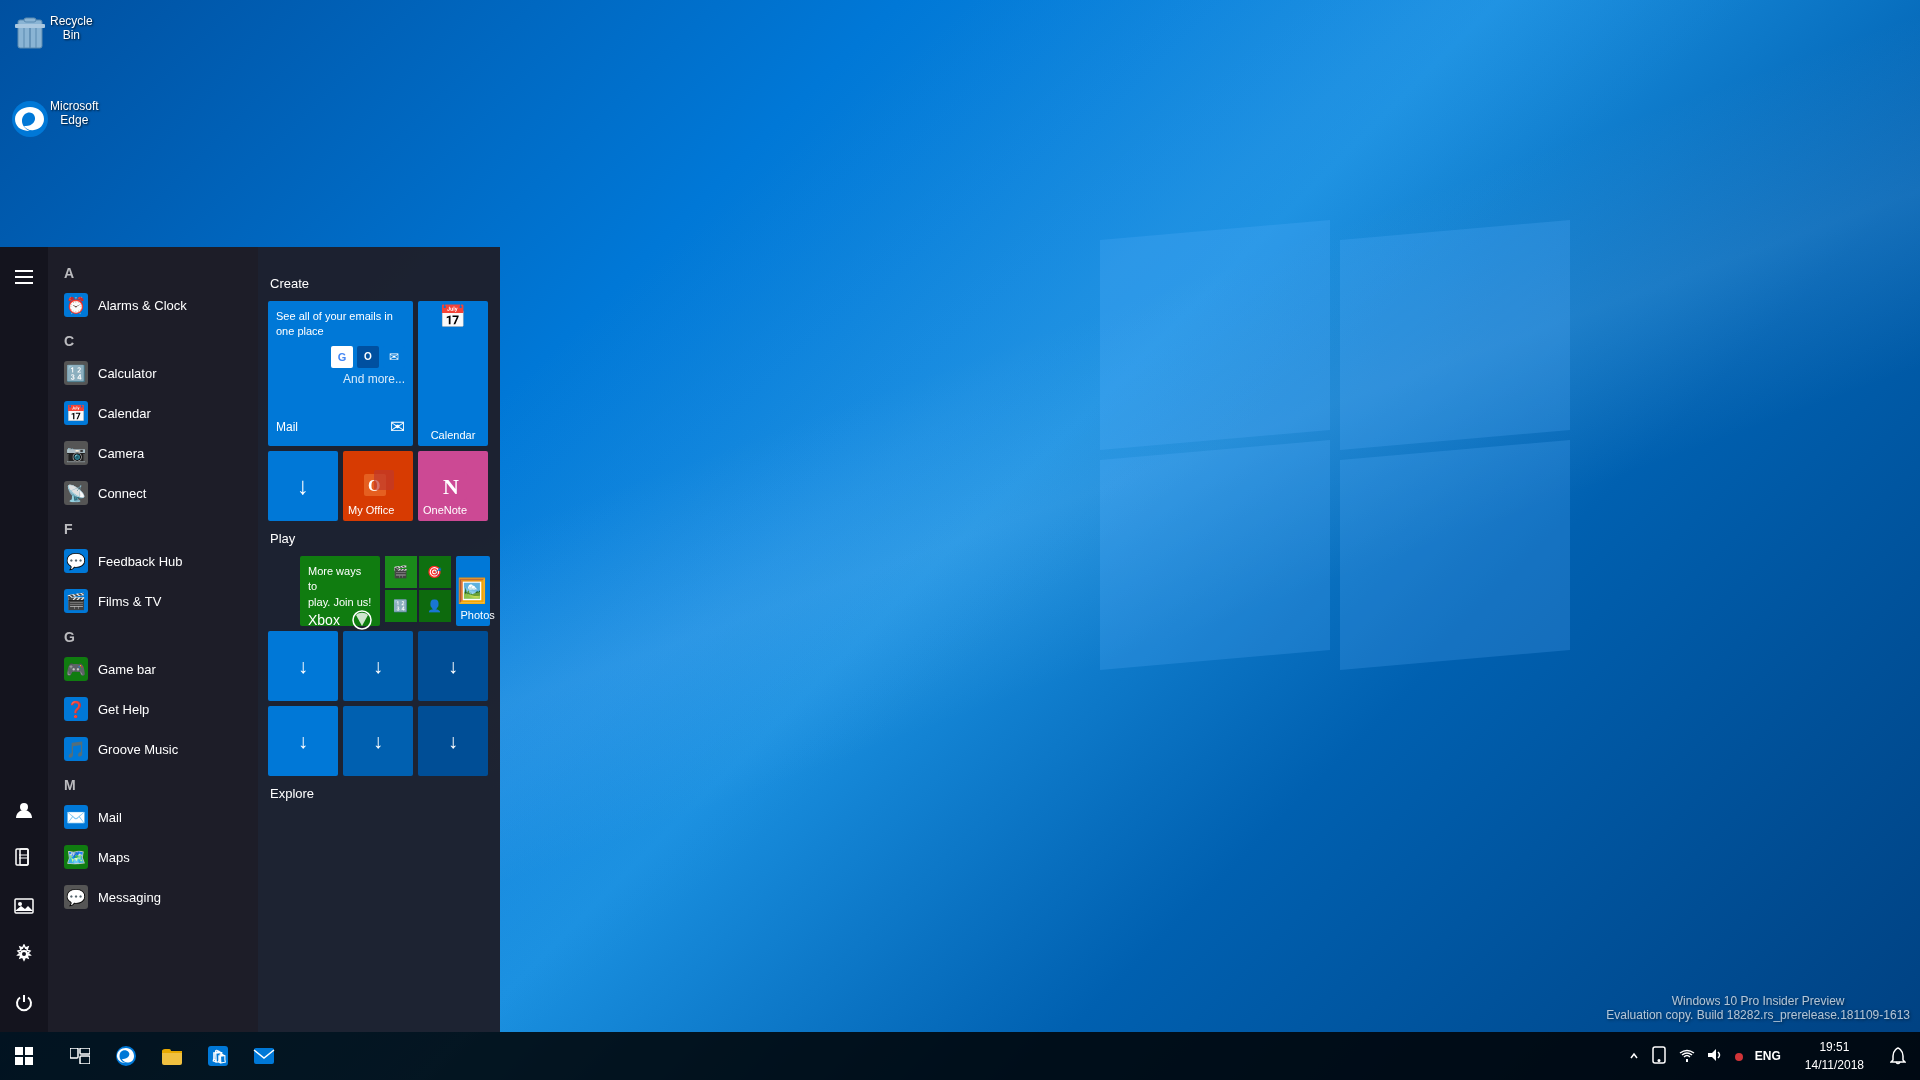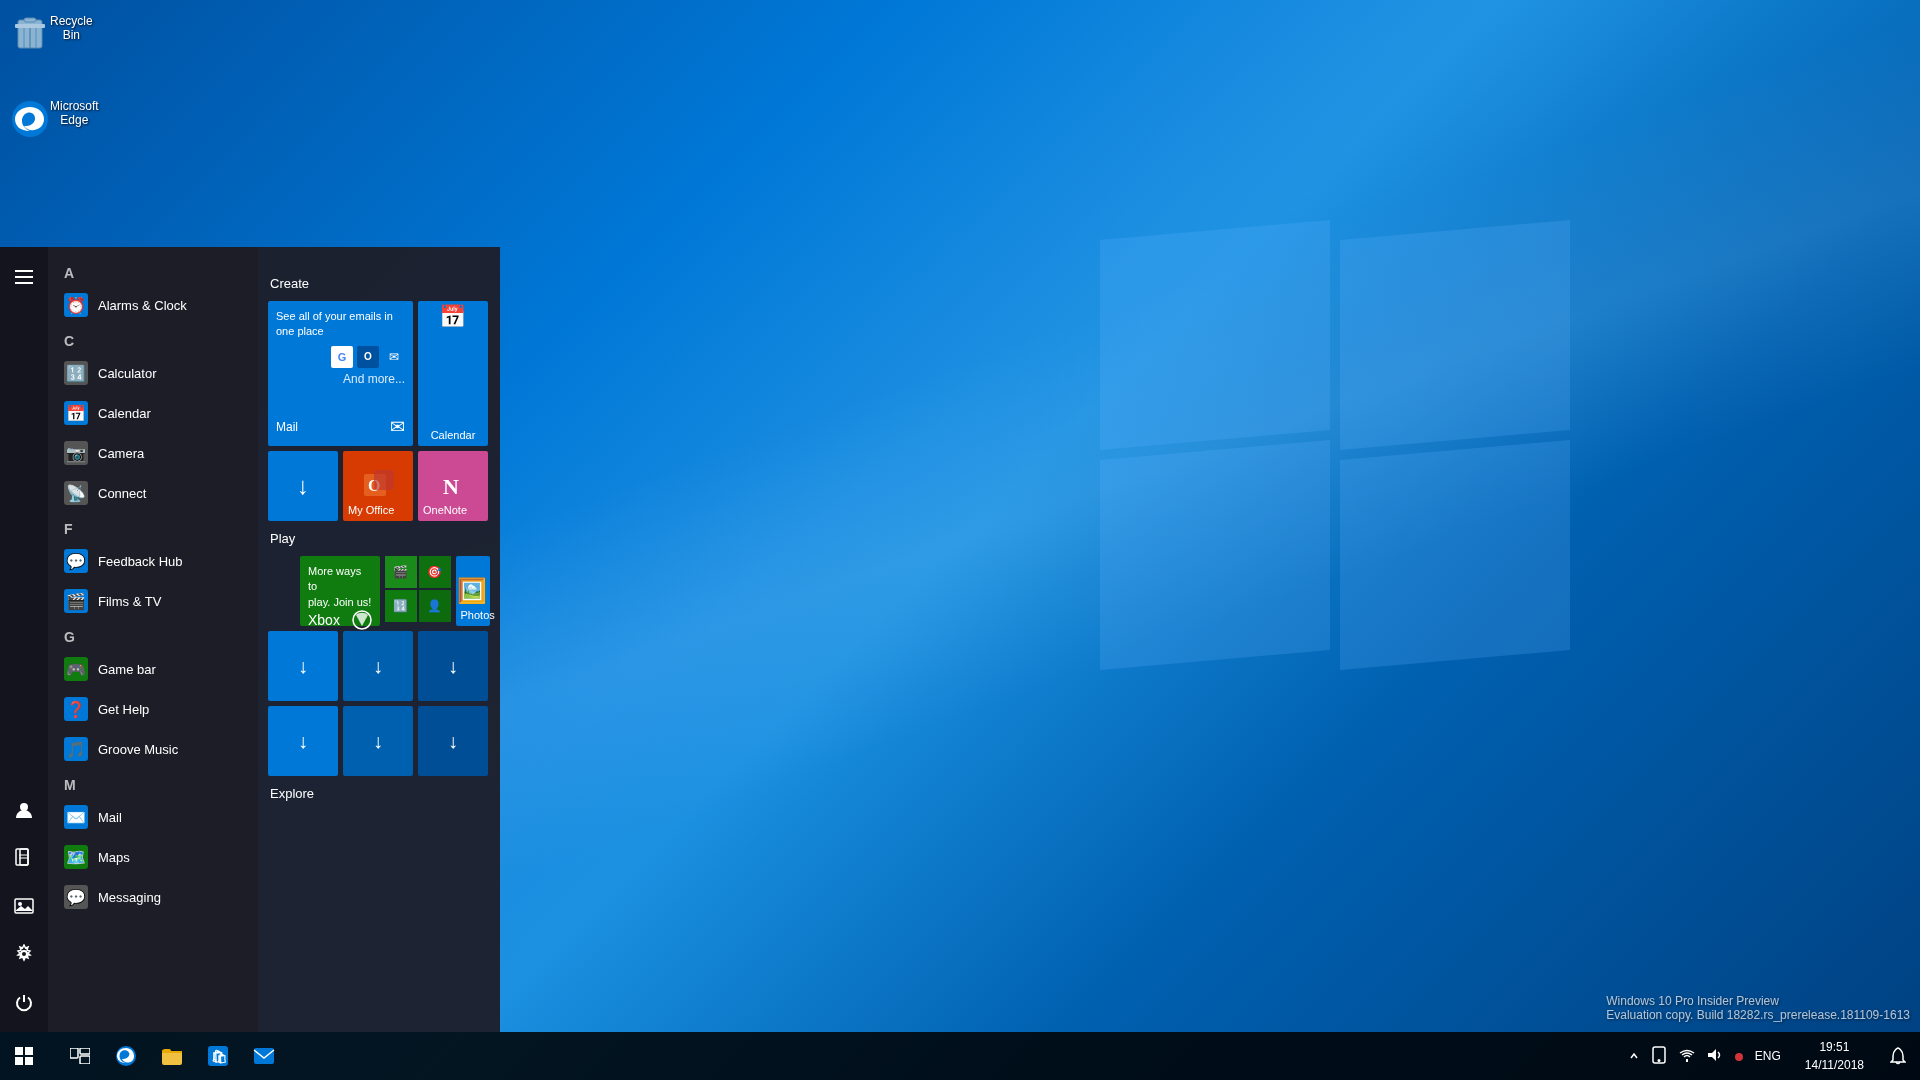--- a/index.html
+++ b/index.html
@@ -346,20 +346,21 @@
       align-items: center;
       height: 100%;
     }
 
     .taskbar-sys-icons {
       display: flex;
       align-items: center;
       gap: 4px;
       padding: 0 8px;
       height: 100%;
+      font-weight: bold;
     }
     .sys-icon {
       color: white;
       font-size: 14px;
       cursor: pointer;
       padding: 2px 4px;
     }
 
     .taskbar-clock {
       display: flex;
@@ -399,21 +400,21 @@
     .bg-blue { background: #0078d7; }
     .bg-green { background: #107c10; }
     .bg-gray { background: #555; }
 
     .eval-text {
       position: absolute;
       bottom: 58px;
       right: 10px;
       color: rgba(255,255,255,0.7);
       font-size: 12px;
-      text-align: left;
+      text-align: center;
       text-shadow: 1px 1px 3px rgba(0,0,0,0.5);
     }
   </style>
 </head>
 <body>
 
 <div class="desktop">
 
   <div class="light-ray"></div>
   <div class="light-ray2"></div>

